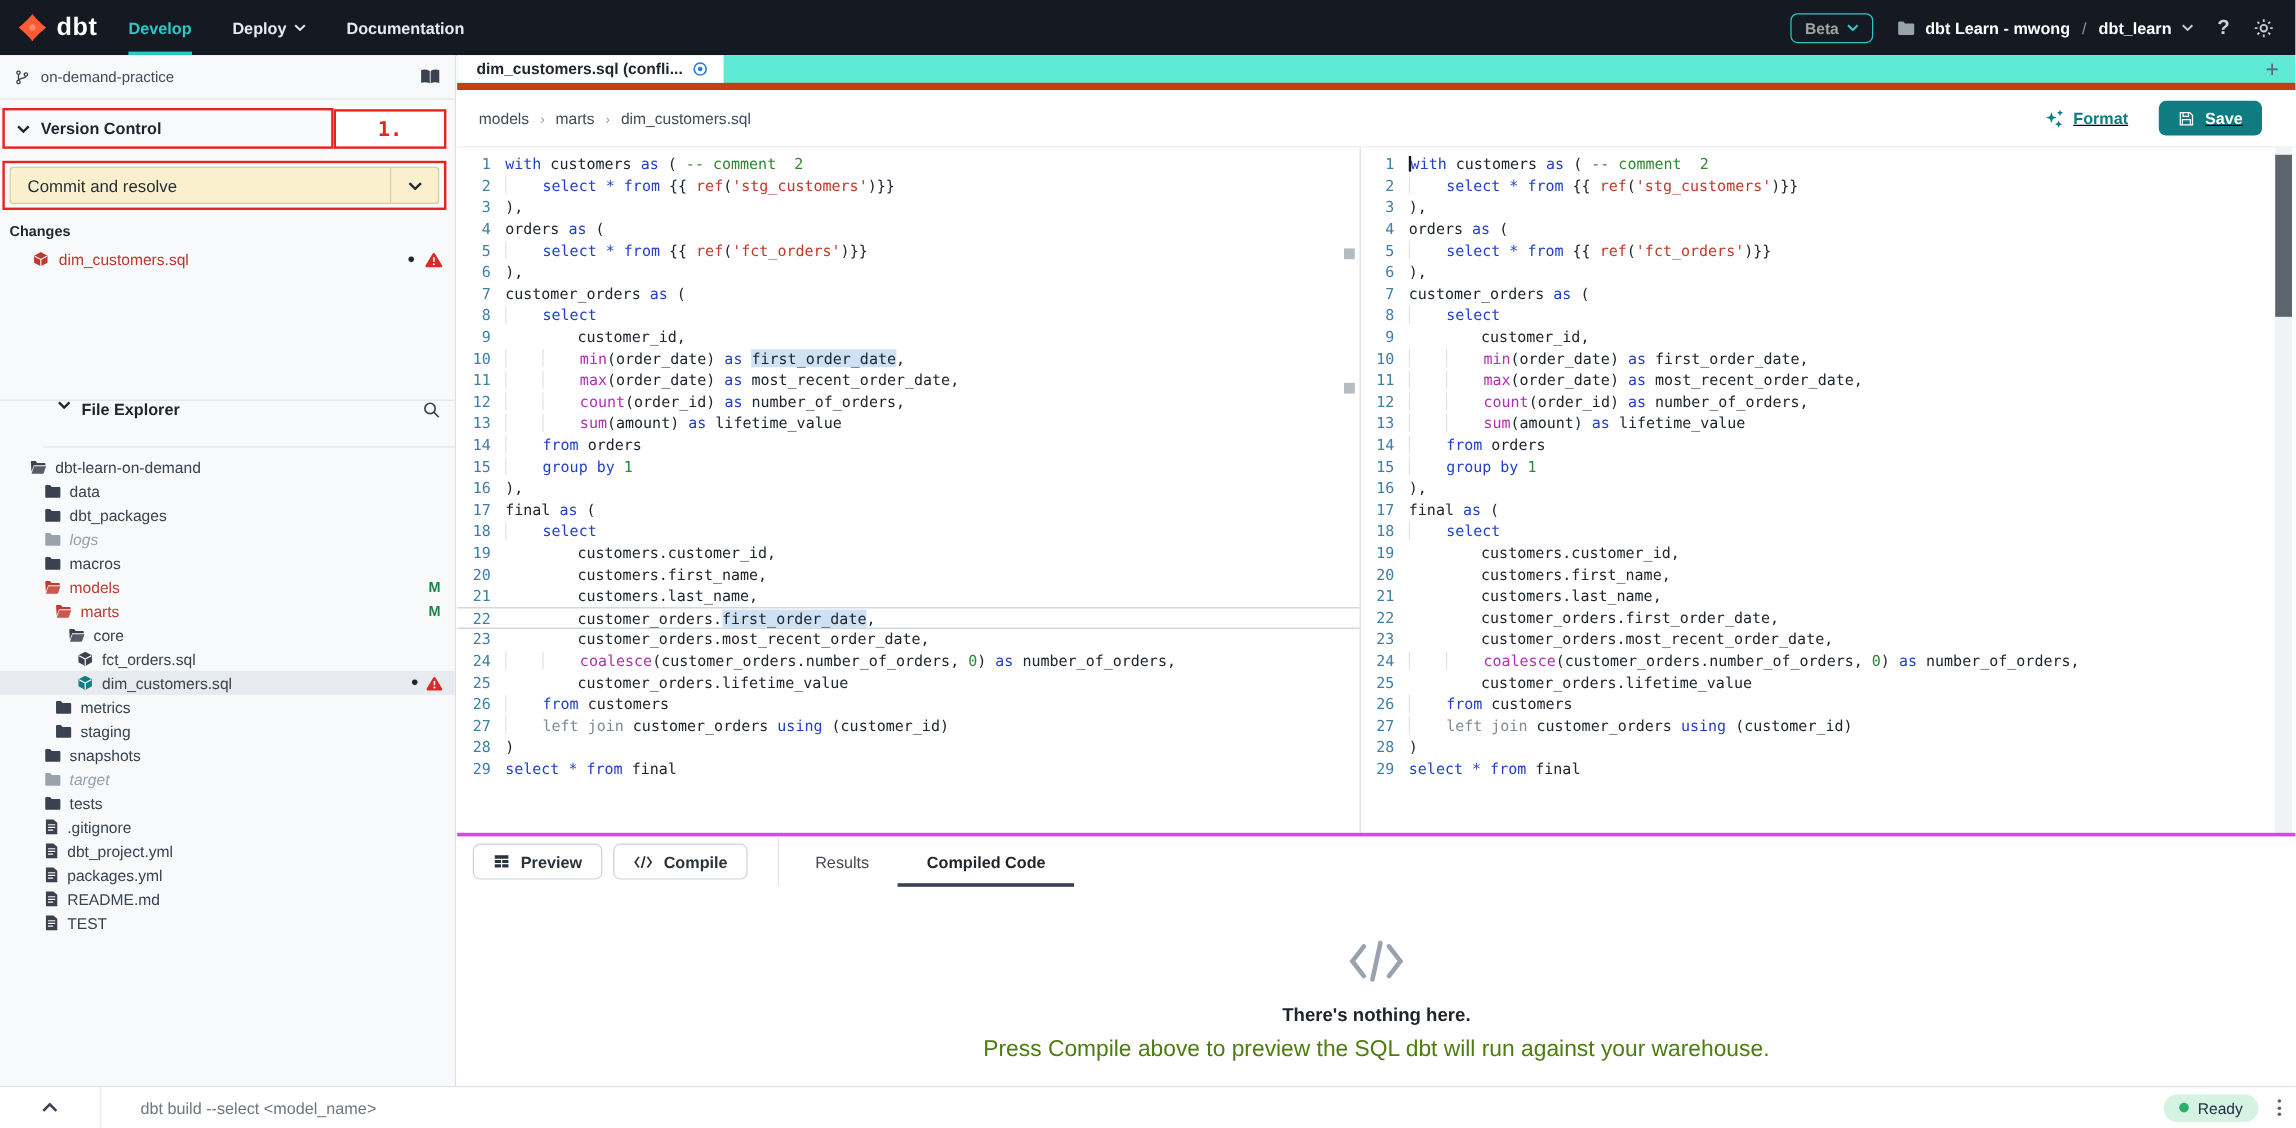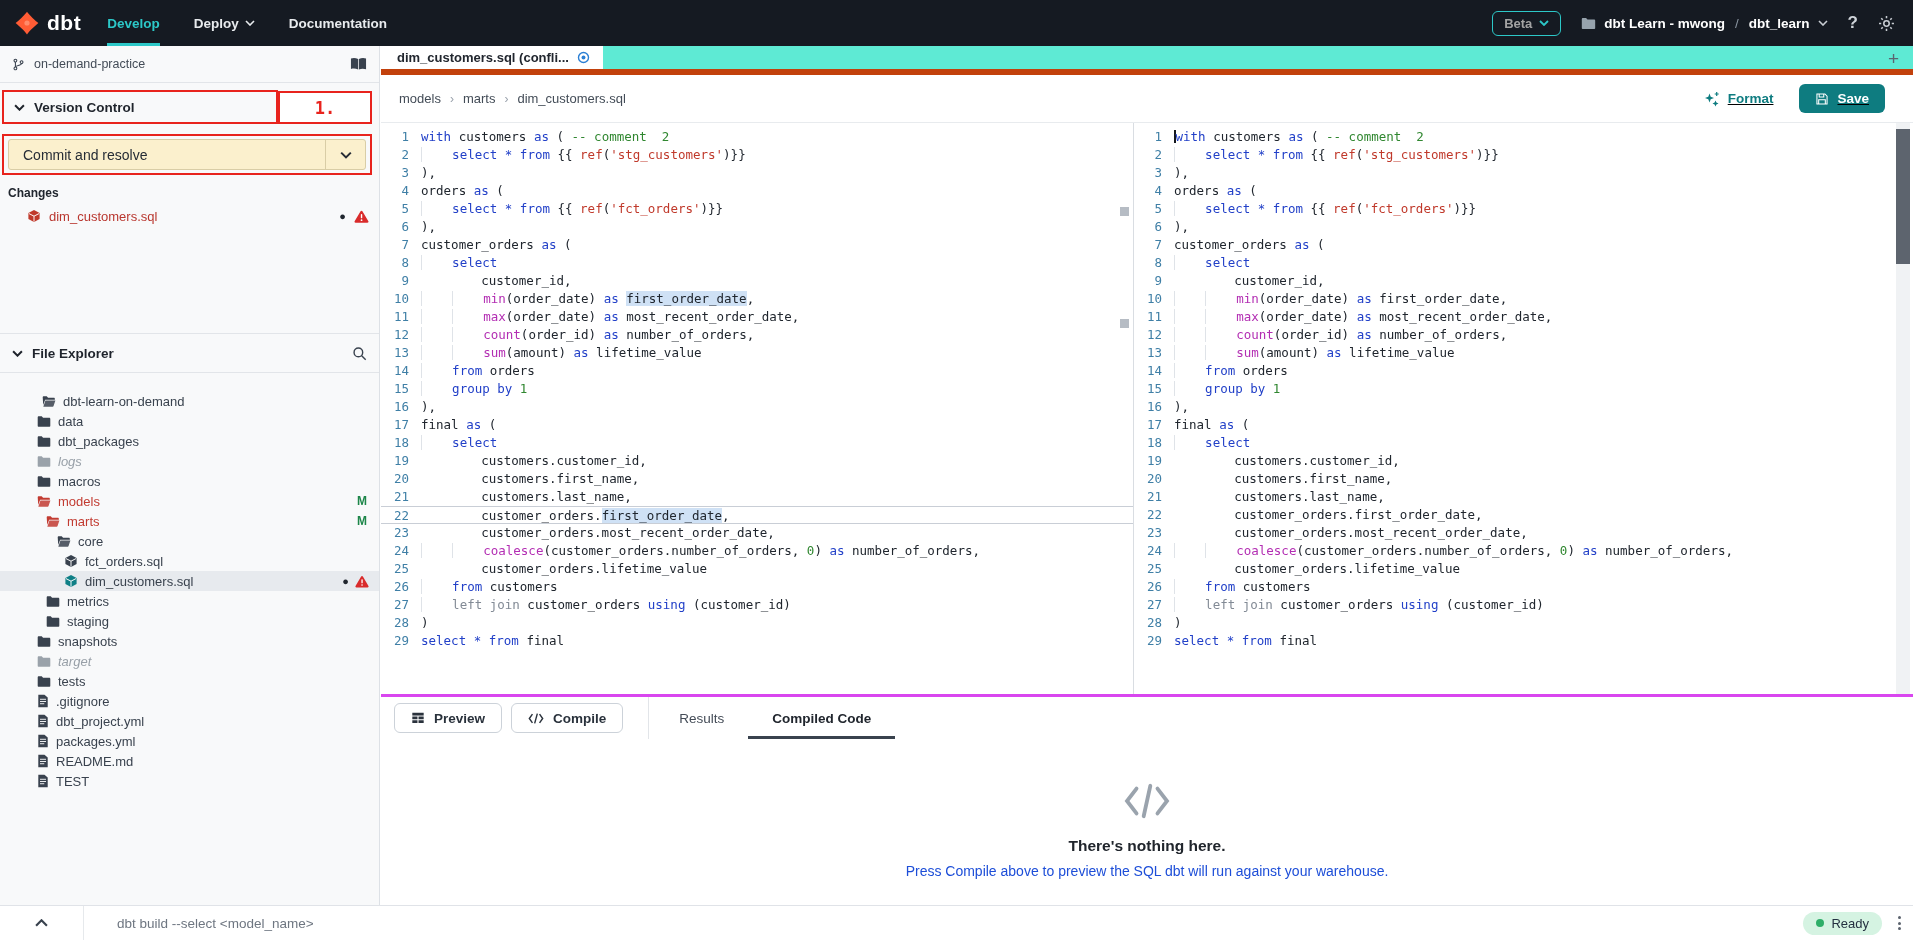--- a/index.html
+++ b/index.html
@@ -28,21 +28,21 @@
   .anno-label { position:absolute; top:45px; left:278px; width:94px; height:33px; background:#fff; border:2px solid #e8231d; color:#e8231d; font-family:"DejaVu Sans Mono",monospace; font-size:17px; font-weight:bold; display:flex; align-items:center; justify-content:center; }
   .commit-anno { position:absolute; top:88px; left:2px; width:370px; height:41px; border:2px solid #e8231d; padding:3px 4px; }
   .commit-btn { height:31px; display:flex; align-items:stretch; background:#fbf0cd; border:1px solid #d9cda6; border-radius:3px; cursor:pointer; }
   .commit-label { flex:1; display:flex; align-items:center; padding-left:14px; font-size:14px; color:#262c35; }
   .commit-caret { width:40px; border-left:1px solid #d9cda6; display:flex; align-items:center; justify-content:center; color:#262c35; }
   .changes-title { position:absolute; top:140px; left:8px; font-size:12px; font-weight:bold; color:#20262e; }
   .changes-row { position:absolute; top:159px; left:0; right:0; height:22px; display:flex; align-items:center; gap:8px; padding:0 10px 0 27px; cursor:pointer; }
   .changes-row .fname { color:#b9372f; font-size:13px; }
   .mk-dot { margin-left:auto; color:#20262e; font-size:11px; }
   .fe { position:absolute; top:287px; left:0; right:0; bottom:0; border-top:1px solid #e2e5e9; }
-  .fe-header { height:39px; border-bottom:1px solid #e2e5e9; display:flex; align-items:center; gap:9px; padding:0 12px; font-size:13.5px; font-weight:bold; color:#1f242c; }
+  .fe-header { height:39px; border-bottom:1px solid #e2e5e9; display:flex; align-items:flex-start; gap:9px; padding:0 12px; font-size:13.5px; font-weight:bold; color:#1f242c;margin-left:36px; }
   .fe-header .search { margin-left:auto; display:flex; cursor:pointer; }
   #file-tree { padding-top:6px; }
   .tree-row { height:20px; display:flex; align-items:center; gap:7px; font-size:13px; color:#39424e; cursor:pointer; padding-right:10px; }
   .tree-row.selected { background:#e7eaee; }
   .tree-row.red, .tree-row.red .ic { color:#c23b31; }
   .tree-row.muted { color:#98a0a8; font-style:italic; }
   .tree-row.muted .ic { color:#9aa2aa; }
   .tree-row .ic { display:flex; color:#39424e; }
   .tree-row.teal-ic .ic { color:#0f7f86; }
   .tree-row .badge { margin-left:auto; color:#1d8649; font-size:12px; font-weight:bold; padding-right:2px; }
@@ -86,21 +86,21 @@
   .bottom-panel { position:absolute; top:648px; left:0; right:0; bottom:0; border-top:3px solid #d946ef; background:#fff; }
   .bp-toolbar { height:42px; display:flex; align-items:center; padding-left:13px; }
   .bp-btn { height:30px; display:flex; align-items:center; gap:9px; background:#fff; border:1px solid #ccd2d9; border-radius:6px; padding:0 16px; font-size:13.5px; color:#2a323c; font-weight:600; cursor:pointer; margin-right:9px; }
   .bp-sep { width:1px; height:42px; background:#e2e5e9; margin:0 6px 0 16px; }
   .bp-tab { position:relative; height:42px; display:flex; align-items:center; padding:0 24px; font-size:13.5px; color:#444c57; cursor:pointer; }
   .bp-tab.active { color:#21262e; font-weight:600; }
   .bp-tab.active::after { content:""; position:absolute; left:0; right:0; bottom:0; height:3px; background:#39424e; }
   .empty { text-align:center; }
   .empty .eicon { margin-top:42px; }
   .empty-title { margin-top:12px; font-size:15.5px; font-weight:bold; color:#20252c; }
-  .empty-sub { margin-top:8px; font-size:14px; color:#1d4ed8; }
+  .empty-sub { margin-top:8px; font-size:19px; color:#4d7c0f; }
 
   
   .statusbar { position:absolute; left:0; right:0; bottom:0; height:35px; background:#fff; border-top:1px solid #e0e3e8; display:flex; align-items:center; }
   .sb-collapse { width:84px; height:100%; display:flex; align-items:center; justify-content:center; border-right:1px solid #e6e9ec; cursor:pointer; }
   .sb-cmd { margin-left:33px; font-size:13.5px; color:#6e7681; }
   .sb-right { margin-left:auto; display:flex; align-items:center; gap:16px; padding-right:12px; }
   .ready-pill { display:flex; align-items:center; gap:7px; background:#d5f3e2; border-radius:12px; height:23px; padding:0 13px; font-size:13px; color:#243041; }
   .ready-dot { width:8px; height:8px; border-radius:50%; background:#2eae68; }
   .kebab { display:flex; flex-direction:column; gap:2.5px; cursor:pointer; }
   .kebab i { width:3px; height:3px; border-radius:50%; background:#5a626d; }
@@ -237,21 +237,21 @@
           </span>
         <span>File Explorer</span>
         <span class="search">
             <svg viewBox="0 0 16 16" width="15" height="15" fill="none" stroke="#39424e" stroke-width="1.5">
               <circle cx="6.8" cy="6.8" r="4.6"></circle>
               <path d="M10.3 10.3 14.6 14.6"></path>
             </svg>
           </span>
       </div>
       <div id="file-tree">
-          <div class="tree-row" style="padding-left: 42px; margin-top: 12px;">
+          <div class="tree-row" style="padding-left: 25px;">
             <span class="ic">
               <svg viewBox="0 0 16 14" width="14" height="13">
                 <path d="M.8 2.2C.8 1.5 1.3 1 2 1h3.4l1.5 1.7h6.6c.7 0 1.2.5 1.2 1.2V5H3.6L1.4 11z" fill="currentColor"></path>
                 <path d="M3.9 5.8h11.4l-2.1 6.4c-.1.4-.5.8-1 .8H1.5z" fill="currentColor" opacity=".85"></path>
               </svg>
             </span>
             <span>dbt-learn-on-demand</span>
           </div>
           <div class="tree-row" style="padding-left: 37px;">
             <span class="ic">

